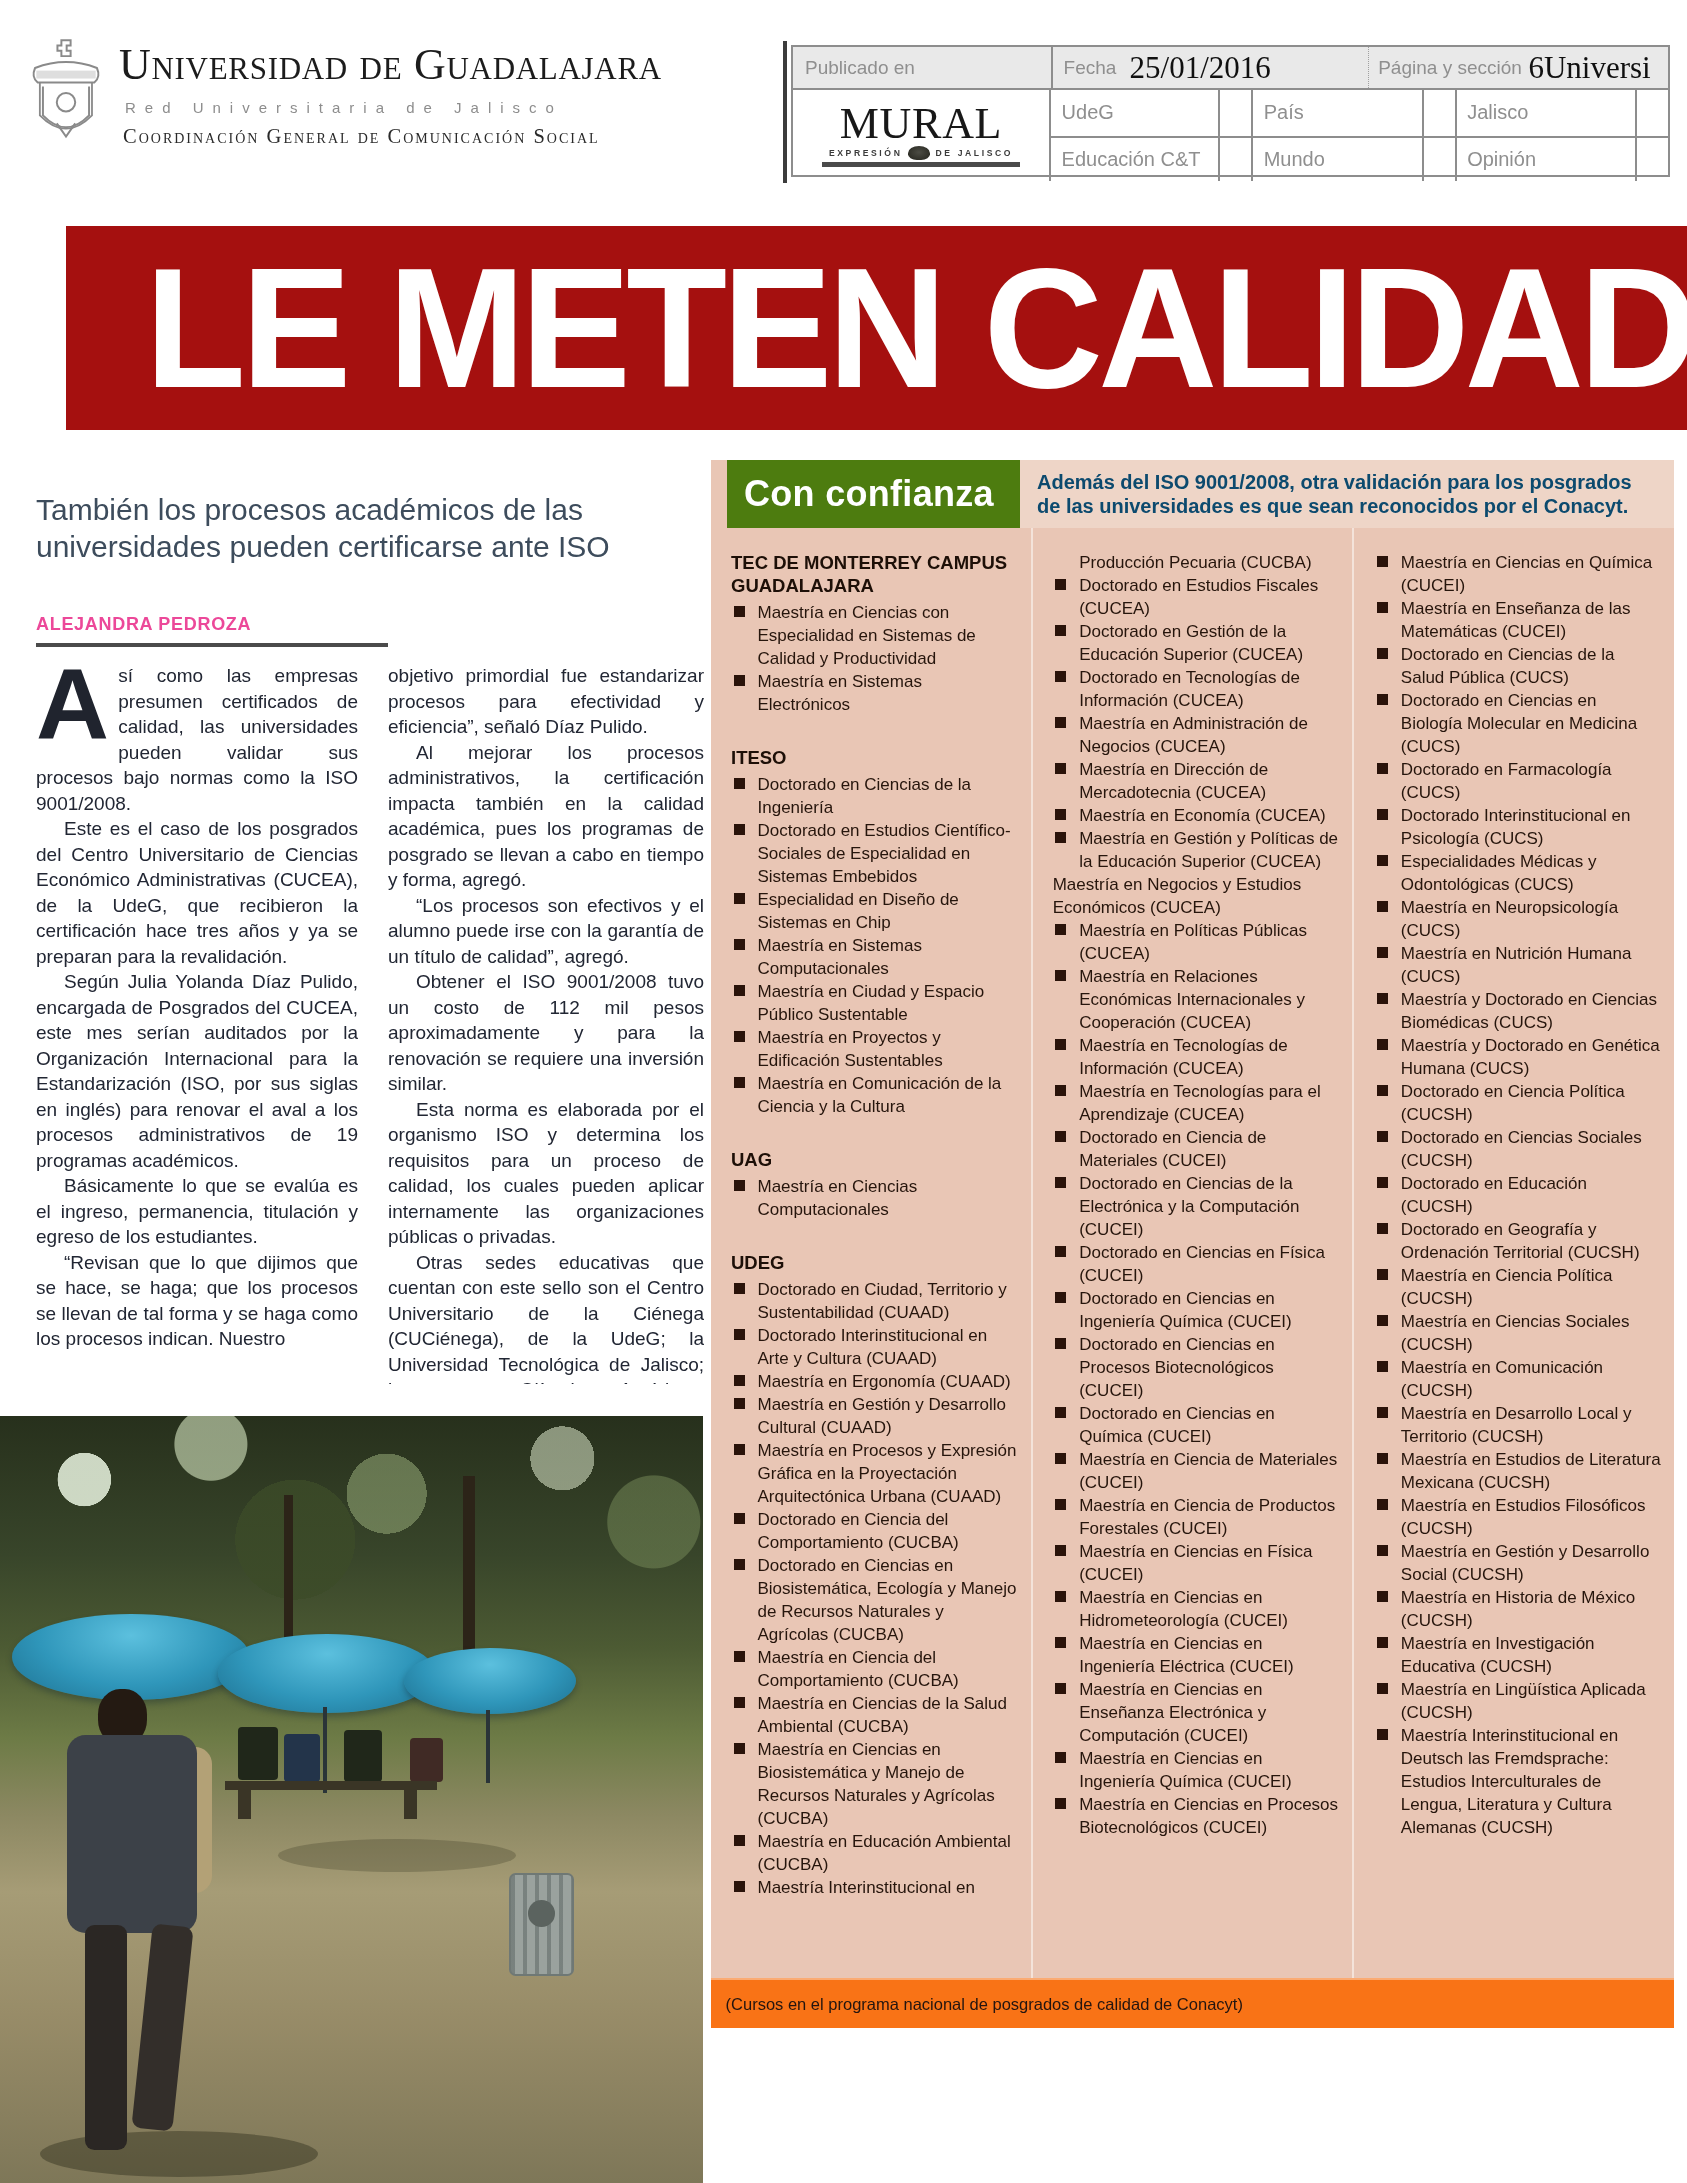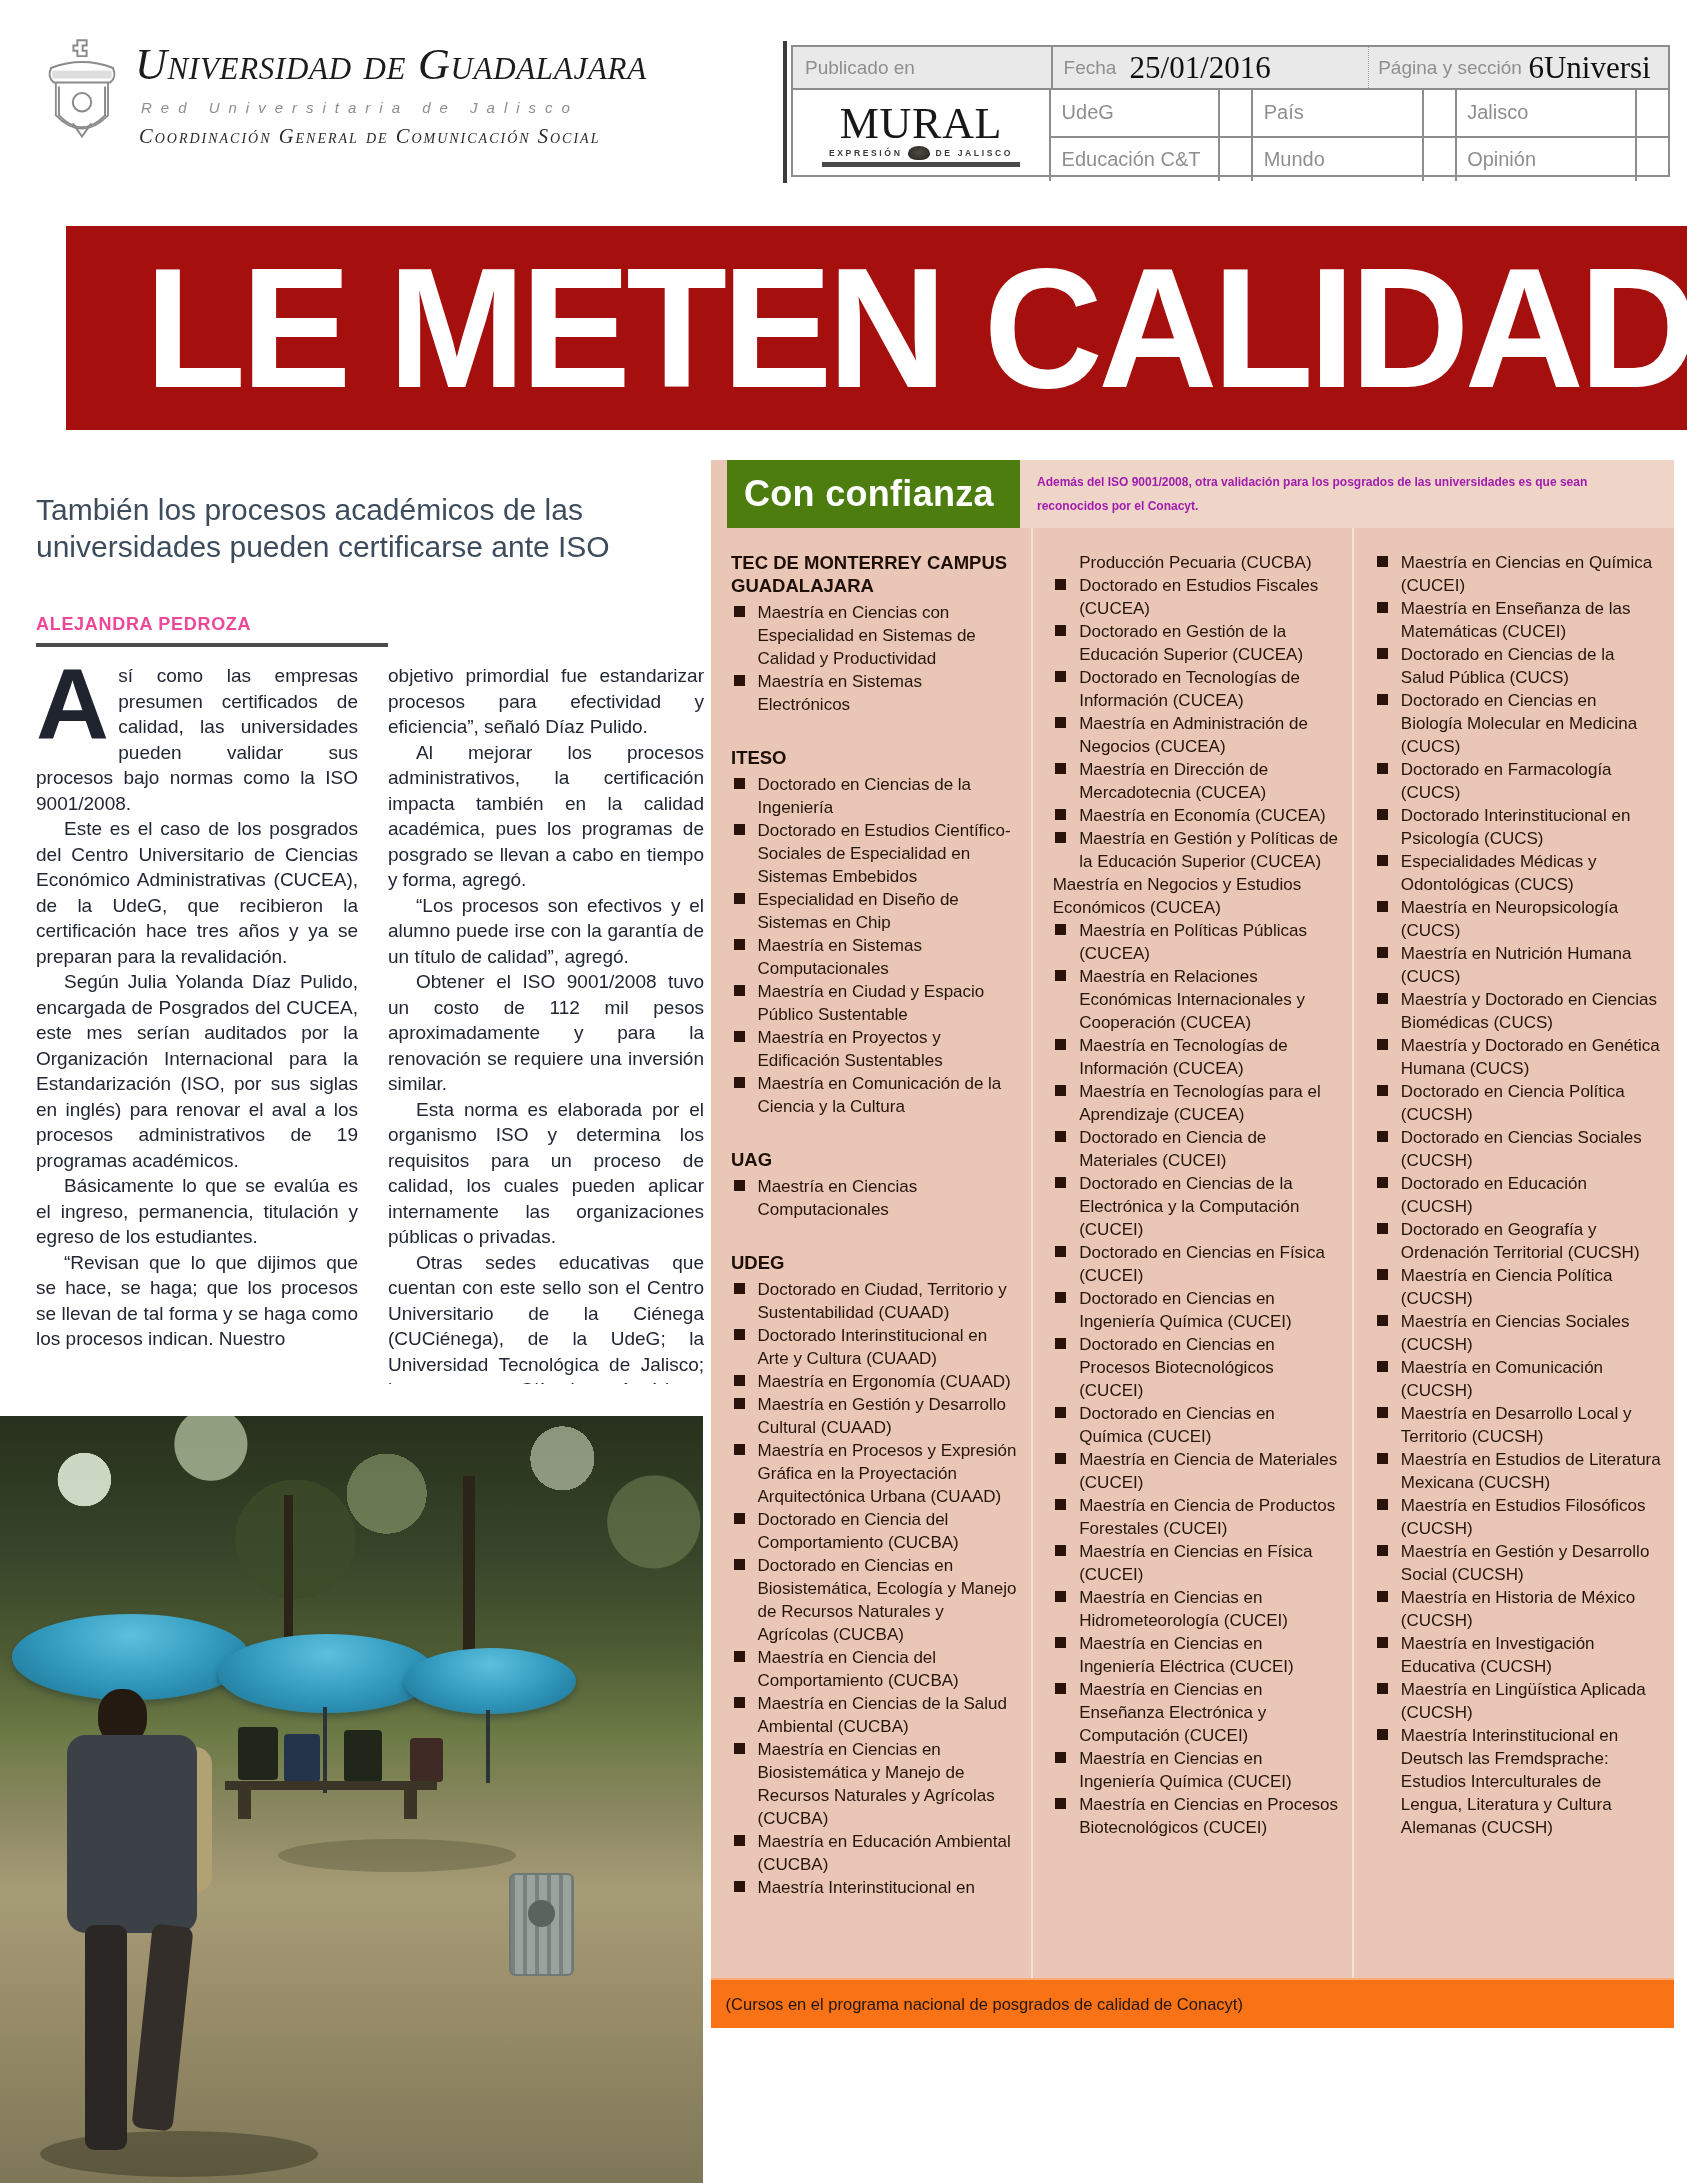--- a/index.html
+++ b/index.html
@@ -1,20 +1,20 @@
 <!DOCTYPE html>
 <html style="font-size:10.6px"><head>
 <meta charset="utf-8">
 <style>
   html,body{margin:0;padding:0;background:#ffffff;}
   #page{position:relative;width:1687px;height:2183px;background:#ffffff;overflow:hidden;
         font-family:"Liberation Sans",sans-serif;}
 
   
-  #masthead{position:absolute;left:36px;top:34px;width:728px;height:152px;font-style:italic;}
+  #masthead{position:absolute;left:20px;top:34px;width:728px;height:152px;}
   #crest{position:absolute;left:6.6px;top:5.3px;}
   #mast-title{position:absolute;left:99px;top:5.3px;font-family:"Liberation Serif",serif;
       font-variant:small-caps;font-size:44px;letter-spacing:0.7px;color:#1c1c1c;white-space:nowrap;}
   #mast-network{position:absolute;left:105px;top:65px;font-family:"Liberation Sans",sans-serif;
       font-size:15px;letter-spacing:9px;color:#8d8d8d;white-space:nowrap;}
   #mast-coord{position:absolute;left:103px;top:91px;font-family:"Liberation Serif",serif;
       font-variant:small-caps;font-size:20.5px;letter-spacing:2px;color:#2a2a2a;white-space:nowrap;}
 
   #header-vrule{position:absolute;left:783px;top:41px;width:4px;height:142px;background:#3c3c3c;}
 
@@ -101,21 +101,21 @@
   #walker-legs-r{position:absolute;left:142px;top:509px;width:41px;height:205px;background:#332e2a;border-radius:9.3px;
       transform:rotate(6deg);}
 
   
   #infobox{position:absolute;left:711px;top:460px;width:963px;height:1568px;background:#e9c6b5;}
   #ib-title{position:absolute;left:16px;top:0;width:309px;height:68px;background:#4d7c0f;
       display:flex;align-items:center;}
   #ib-title span{color:#ffffff;font-weight:bold;font-size:36px;padding-left:17px;letter-spacing:0.3px;}
   #ib-intro{position:absolute;left:309px;top:0;right:0;height:68px;background:#eed5c7;
       display:flex;align-items:center;box-sizing:border-box;padding:4px 16px 4px 17px;}
-  #ib-intro span{font-size:12px;line-height:24.5px;font-weight:bold;color:#a21caf;}
+  #ib-intro span{font-size:20px;line-height:24.5px;font-weight:bold;color:#0c4a6e;}
   #ib-cols{position:absolute;left:0;top:68px;right:0;bottom:48px;display:flex;overflow:hidden;}
   .ib-col{flex:1;box-sizing:border-box;padding:22.5px 13.2px 0 20px;}
   .ib-col + .ib-col{border-left:2px solid rgba(255,255,255,0.5);}
   .entry{position:relative;padding-left:26.5px;font-size:17px;line-height:23px;color:#26150c;}
   .entry.header{padding-left:0;font-weight:bold;font-size:18.5px;margin-top:30px;margin-bottom:4px;color:#1d0f07;}
   .entry.header:first-child{margin-top:0;}
   .entry.plain{padding-left:0;}
   .bullet{position:absolute;left:2.6px;top:5.3px;width:11.2px;height:11.2px;background:#2a130a;}
   #ib-footer{position:absolute;left:0;bottom:0;right:0;height:48px;background:#f97316;
       border-top:2px solid rgba(255,255,255,0.4);display:flex;align-items:center;}

